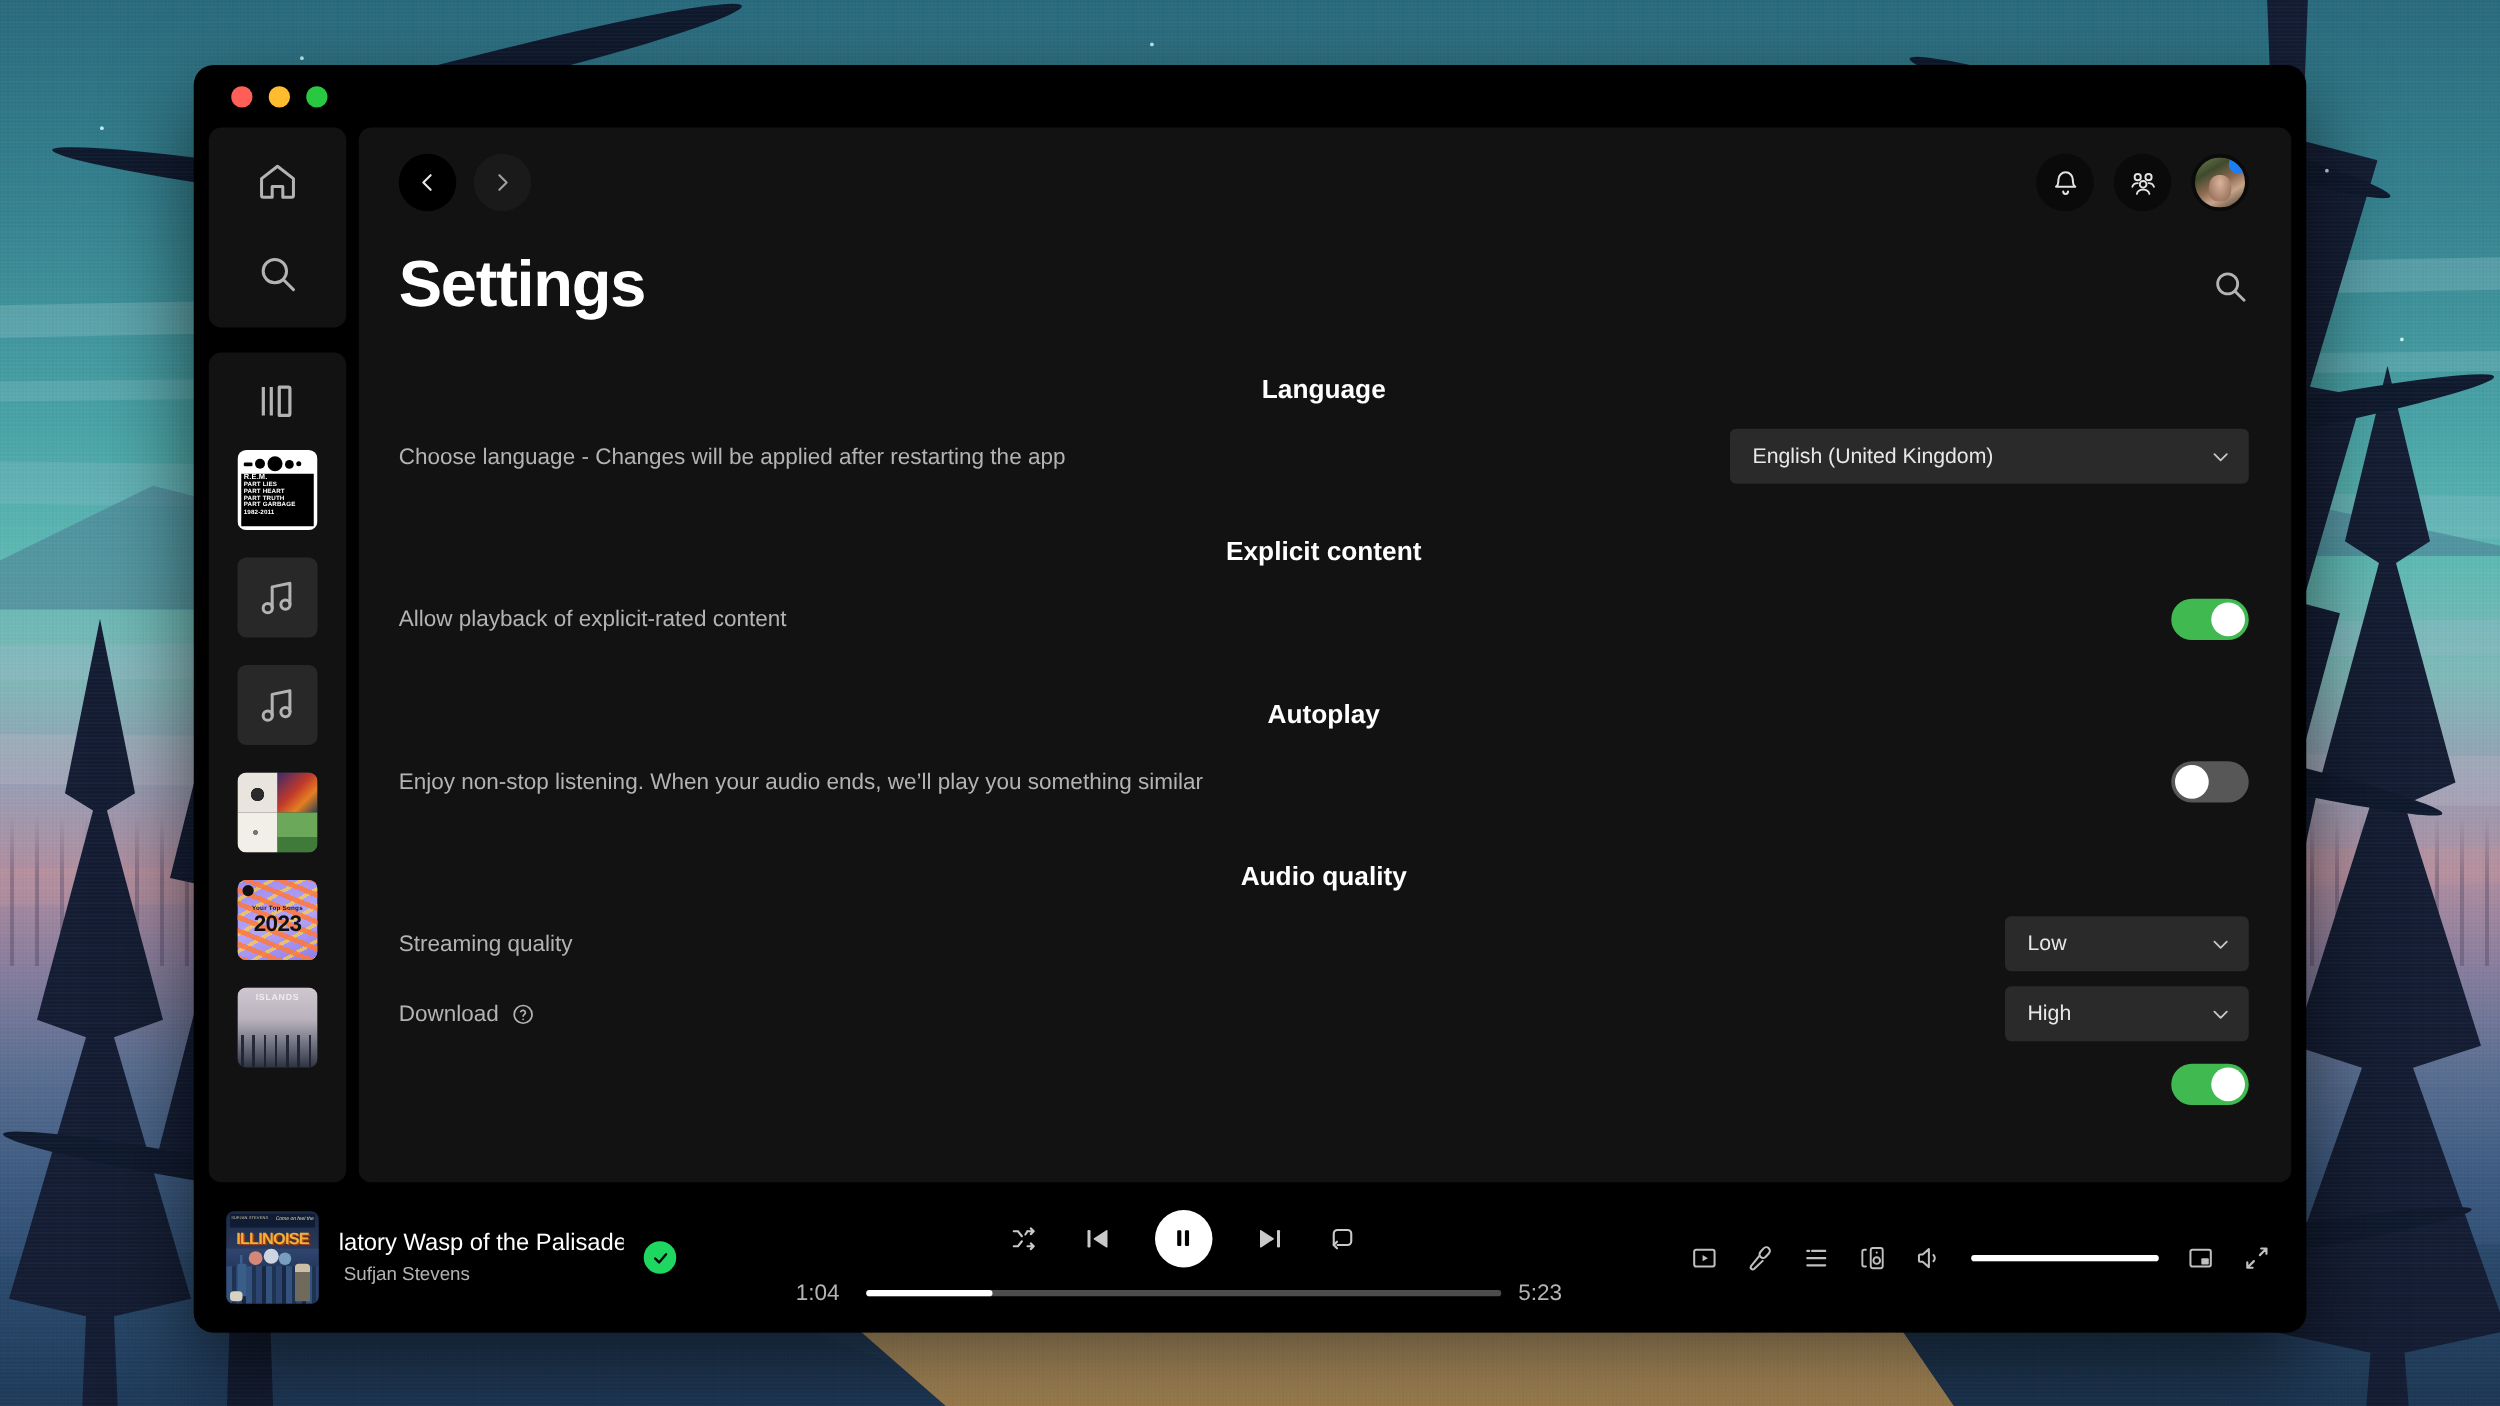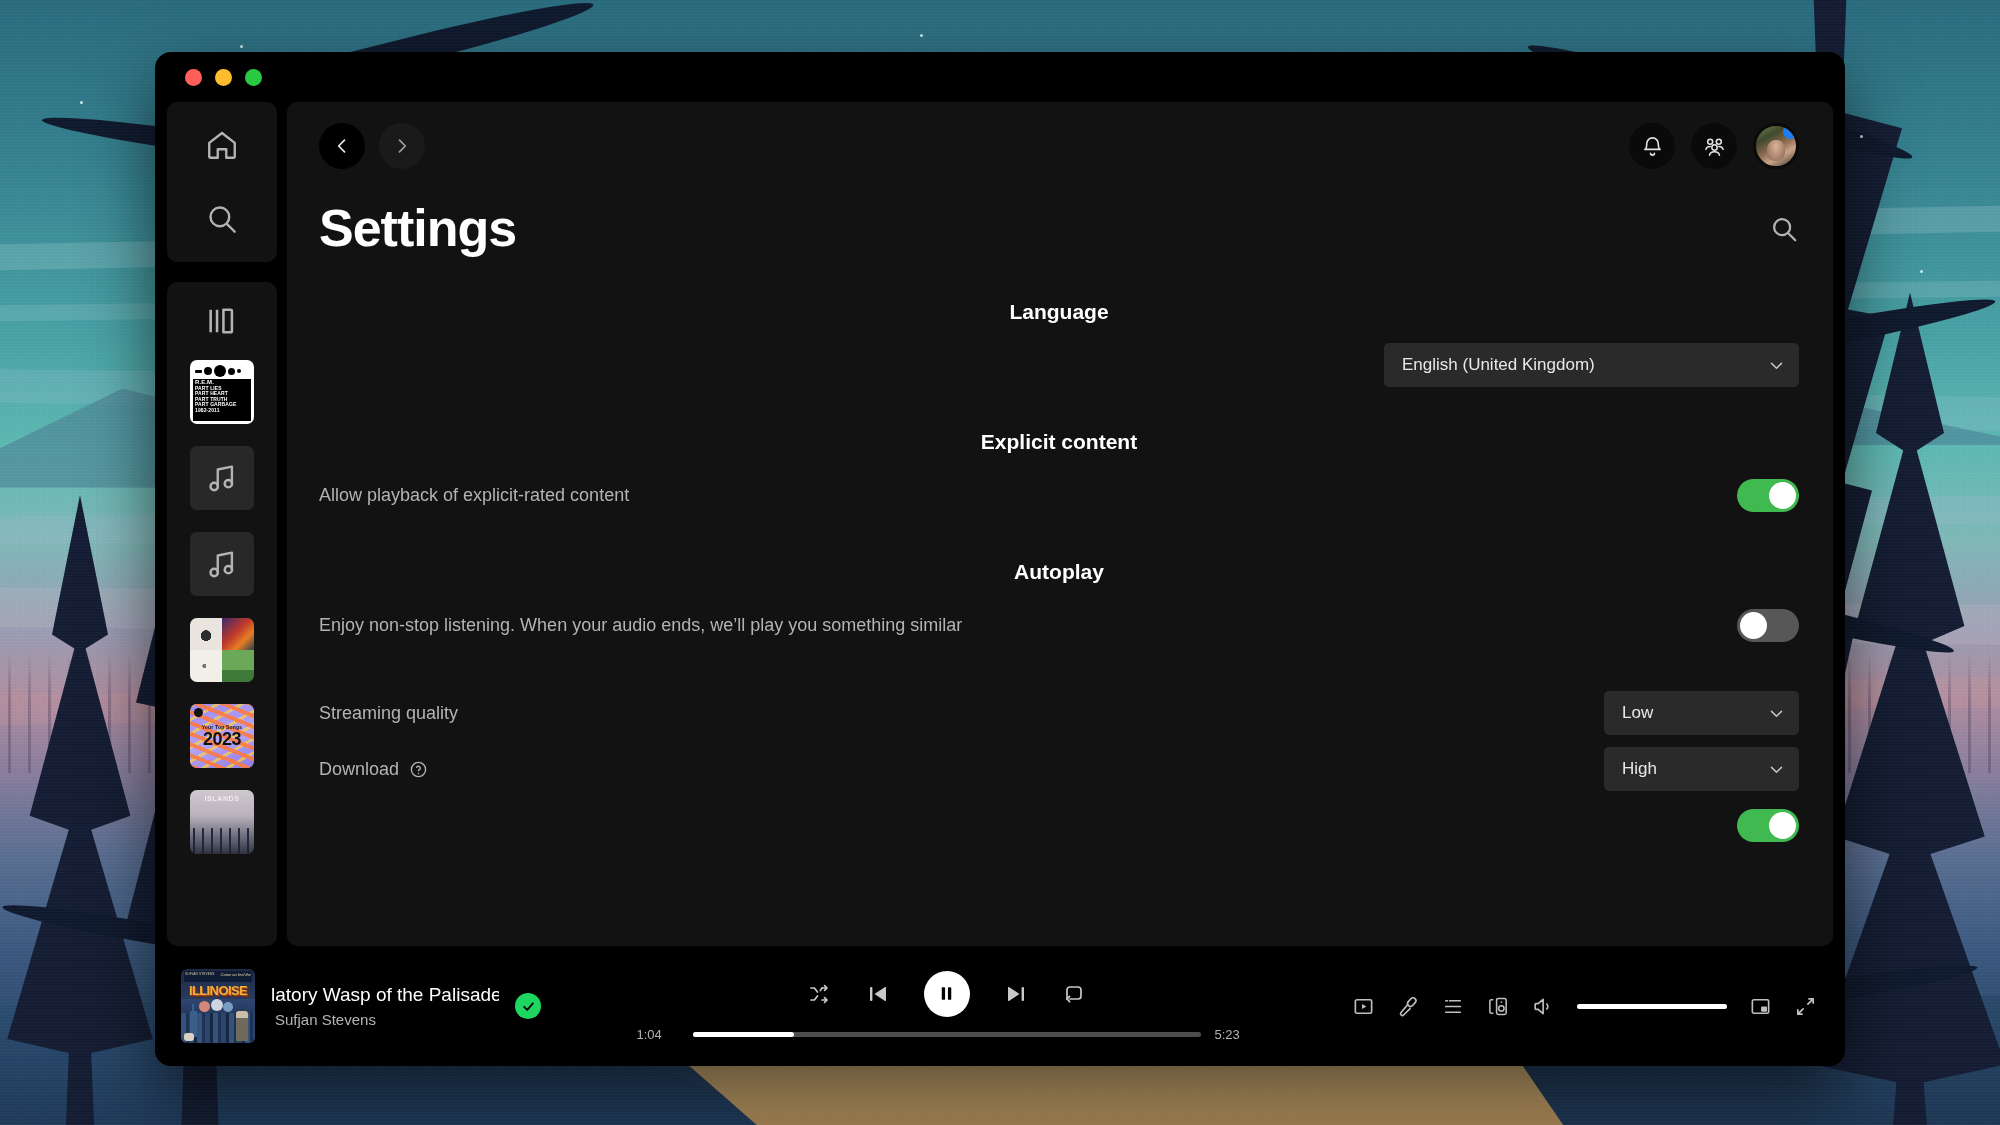--- a/index.html
+++ b/index.html
@@ -224,21 +224,21 @@
   .np-check { width:26px; height:26px; border-radius:50%; background:#1ed760; display:flex; align-items:center;
     justify-content:center; flex:0 0 26px; cursor:pointer; }
   .np-check svg { width:15px; height:15px; color:#000; }
 
   .center { flex:1; display:flex; flex-direction:column; align-items:center; gap:10px; min-width:0; }
   .ctrls { display:flex; align-items:center; gap:34px; }
   .ctrl { color:#c9c9c9; cursor:pointer; width:24px; height:24px; }
   .play-btn { width:46px; height:46px; border-radius:50%; background:#fff; display:flex; align-items:center; justify-content:center; cursor:pointer; }
   .play-btn svg { width:19px; height:19px; color:#000; }
   .progress-row { display:flex; align-items:center; gap:14px; width:620px; }
-  .ptime { font-size:13px; color:#b3b3b3; width:42px; }
+  .ptime { font-size:18px; color:#b3b3b3; width:42px; }
   .ptime.right { text-align:left; }
   .pbar { flex:1; height:5px; border-radius:3px; background:#4d4d4d; position:relative; cursor:pointer; }
   .pfill { position:absolute; left:0; top:0; bottom:0; border-radius:3px; background:#fff; }
 
   .rightctl { display:flex; align-items:center; gap:22px; flex:0 0 auto; }
   .ric { color:#c0c0c0; cursor:pointer; width:23px; height:23px; }
   .volbar { width:150px; height:5px; border-radius:3px; background:#4d4d4d; position:relative; cursor:pointer; }
   .volfill { position:absolute; left:0; top:0; bottom:0; border-radius:3px; background:#fff; }
 </style>
 </head>
@@ -411,20 +411,23 @@
           <div class="page-title">Settings</div>
           <svg class="search-settings" viewBox="0 0 24 24" fill="none" stroke="currentColor" stroke-width="1.8">
             <circle cx="10.5" cy="10.5" r="6.4"></circle>
               <path d="M15.2 15.2 21 21" stroke-linecap="round"></path>
           </svg>
         </div>
 
         <div class="sec">
           <div class="sec-title">Language</div>
           <div class="row">
+            <div class="row-label">
+              <span>Choose language - Changes will be applied after restarting the app</span>
+            </div>
             <div class="row-ctl">
               <div class="dropdown dd-lang">
                 <span>English (United Kingdom)</span>
                 <svg class="dd-caret" viewBox="0 0 24 24" fill="none" stroke="currentColor" stroke-width="2">
                   <path d="M5 9l7 7 7-7" stroke-linecap="round" stroke-linejoin="round"></path>
                 </svg>
               </div>
             </div>
           </div>
         </div>
@@ -451,20 +454,21 @@
             </div>
             <div class="row-ctl">
               <div class="toggle off">
                 <div class="knob"></div>
               </div>
             </div>
           </div>
         </div>
 
         <div class="sec">
+          <div class="sec-title">Audio quality</div>
 
           <div class="row">
             <div class="row-label">
               <span>Streaming quality</span>
             </div>
             <div class="row-ctl">
               <div class="dropdown dd-small">
                 <span>Low</span>
                 <svg class="dd-caret" viewBox="0 0 24 24" fill="none" stroke="currentColor" stroke-width="2">
                   <path d="M5 9l7 7 7-7" stroke-linecap="round" stroke-linejoin="round"></path>

